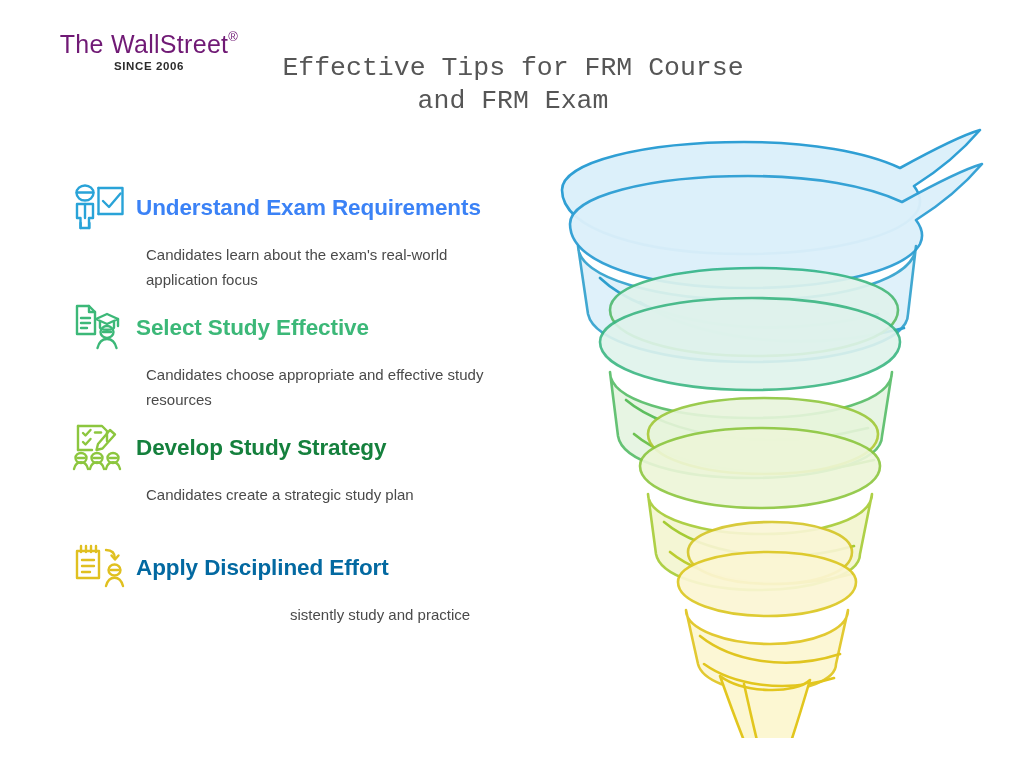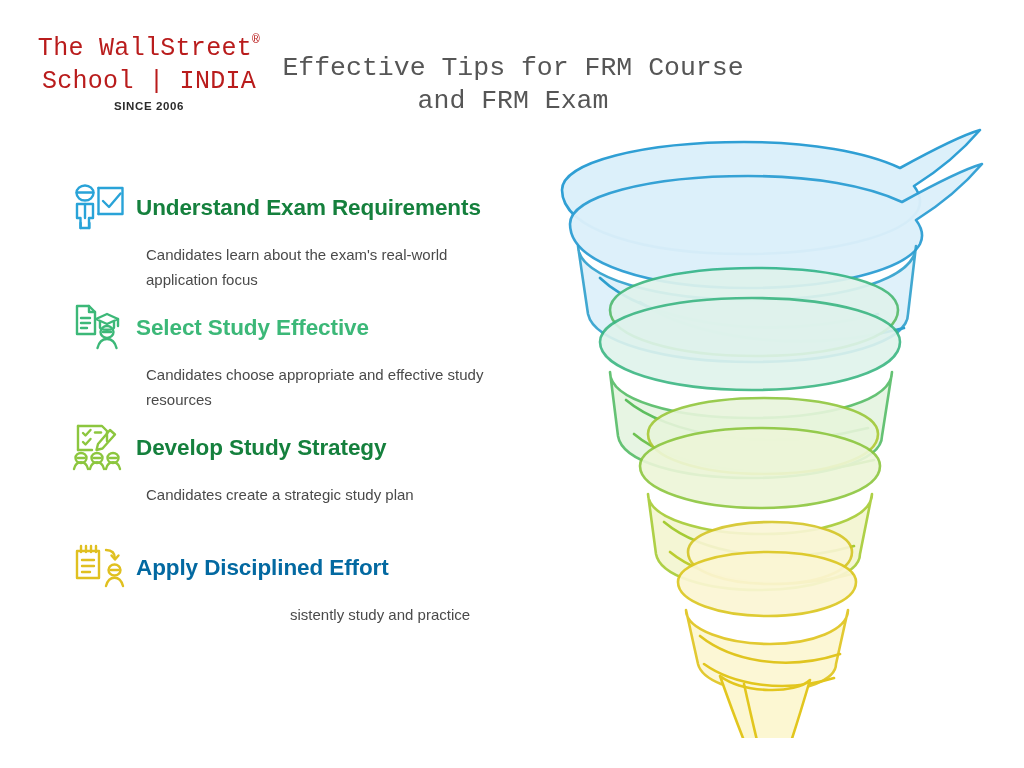--- a/index.html
+++ b/index.html
@@ -19,24 +19,24 @@
   
   #logo {
     position: absolute;
     left: 34px;
     top: 26px;
     width: 230px;
     text-align: center;
   }
   #logo .brand-line1,
   #logo .brand-line2 {
-    font-family: Liberation Mono, monospace;
+    font-family: Liberation Sans, sans-serif;
     font-size: 25px;
-    line-height: 33px;
-    color: #b91c1c;
+    line-height: 28px;
+    color: #701a75;
     letter-spacing: 0.3px;
     white-space: nowrap;
   }
   #logo .brand-line1 { position: relative; display: inline-block; }
   #logo .reg {
     font-size: 13px;
     vertical-align: super;
     position: relative;
     top: -3px;
   }
@@ -112,21 +112,20 @@
     top: 128px;
     width: 460px;
     height: 610px;
   }
 </style>
 </head>
 <body>
 
 <div id="logo">
   <div class="brand-line1"><span>The WallStreet</span><span class="reg">®</span></div>
-  <div class="brand-line2">School | INDIA</div>
   <div class="since">SINCE 2006</div>
 </div>
 
 <div id="title">Effective Tips for FRM Course and FRM Exam</div>
 
 <div id="steps">
 
   <div class="step">
     <div class="step-head">
       <svg class="step-icon" viewBox="0 0 56 52">
@@ -134,21 +133,21 @@
           <ellipse cx="15" cy="11" rx="8.5" ry="7.5"></ellipse>
           <path d="M6.8 10.5 h16.4"></path>
           <path d="M7 22 h16 v14 h-4 v10 h-8.5 v-10 h-3.5 z"></path>
           <path d="M15 22 v14"></path>
           <path d="M10.6 41 v5 M19.4 41 v5"></path>
           <path d="M28.5 6 h24 v26 h-24"></path>
           <path d="M28.5 6 v26"></path>
           <path d="M33 19 l6 6 l11.5 -13.5"></path>
         </g>
       </svg>
-      <span class="step-title" style="color:#15803d">Understand Exam Requirements</span>
+      <span class="step-title" style="color:#3b82f6">Understand Exam Requirements</span>
     </div>
     <div class="step-desc">Candidates learn about the exam's real-world application focus</div>
   </div>
 
   <div class="step">
     <div class="step-head">
       <svg class="step-icon" viewBox="0 0 56 52">
         <g fill="none" stroke="#3CB878" stroke-width="2.4" stroke-linecap="round" stroke-linejoin="round">
           <path d="M7 4 h12 l6 6 v22 h-18 z"></path>
           <path d="M19 4 v6 h6"></path>

